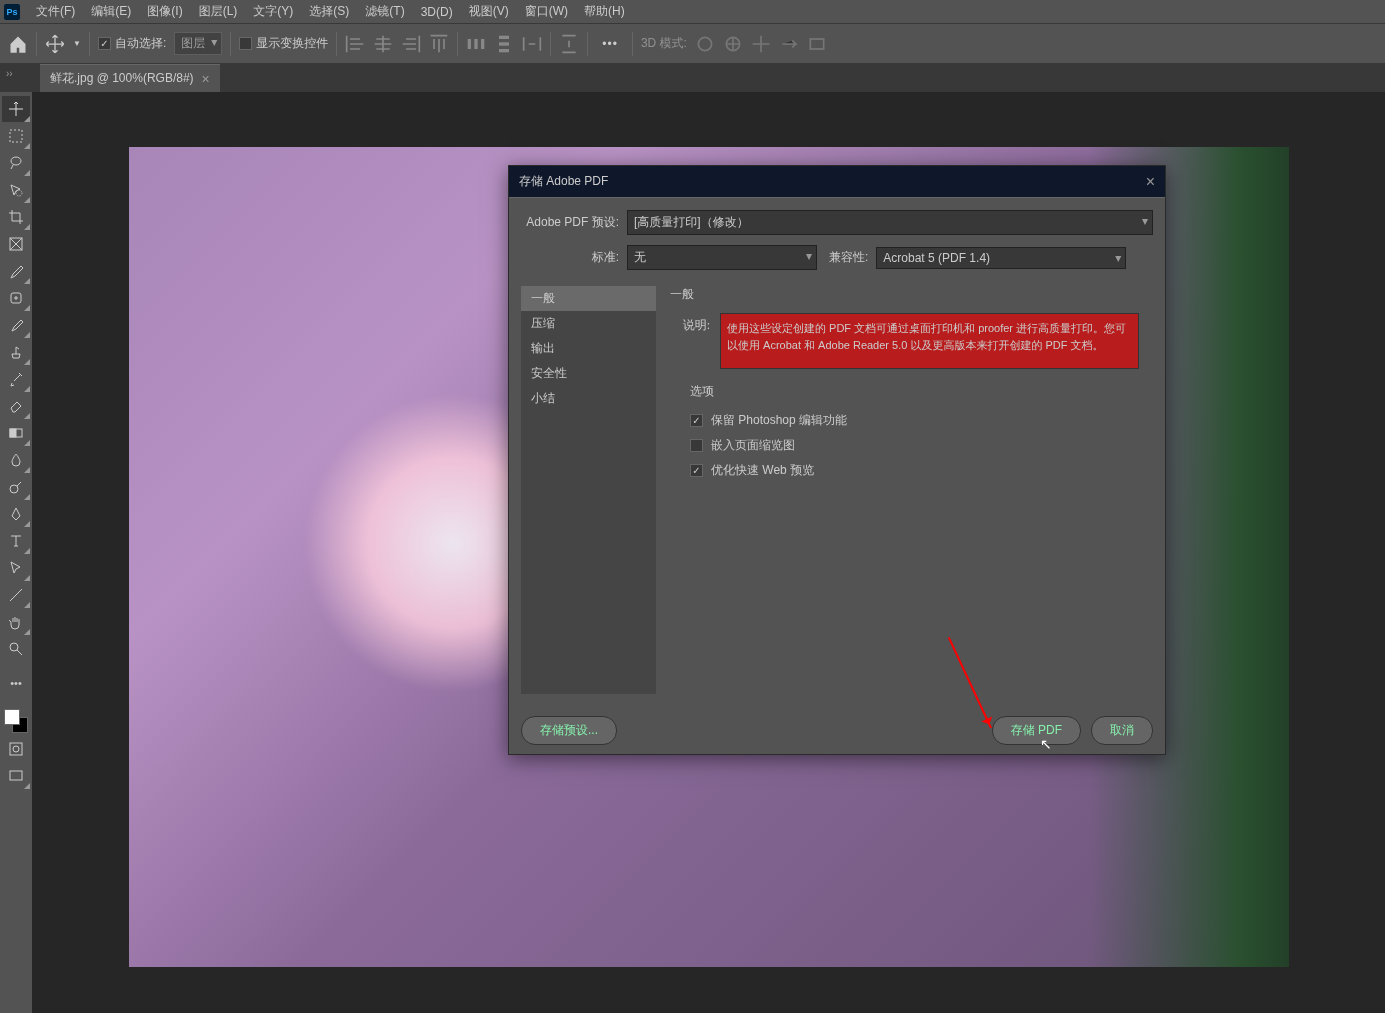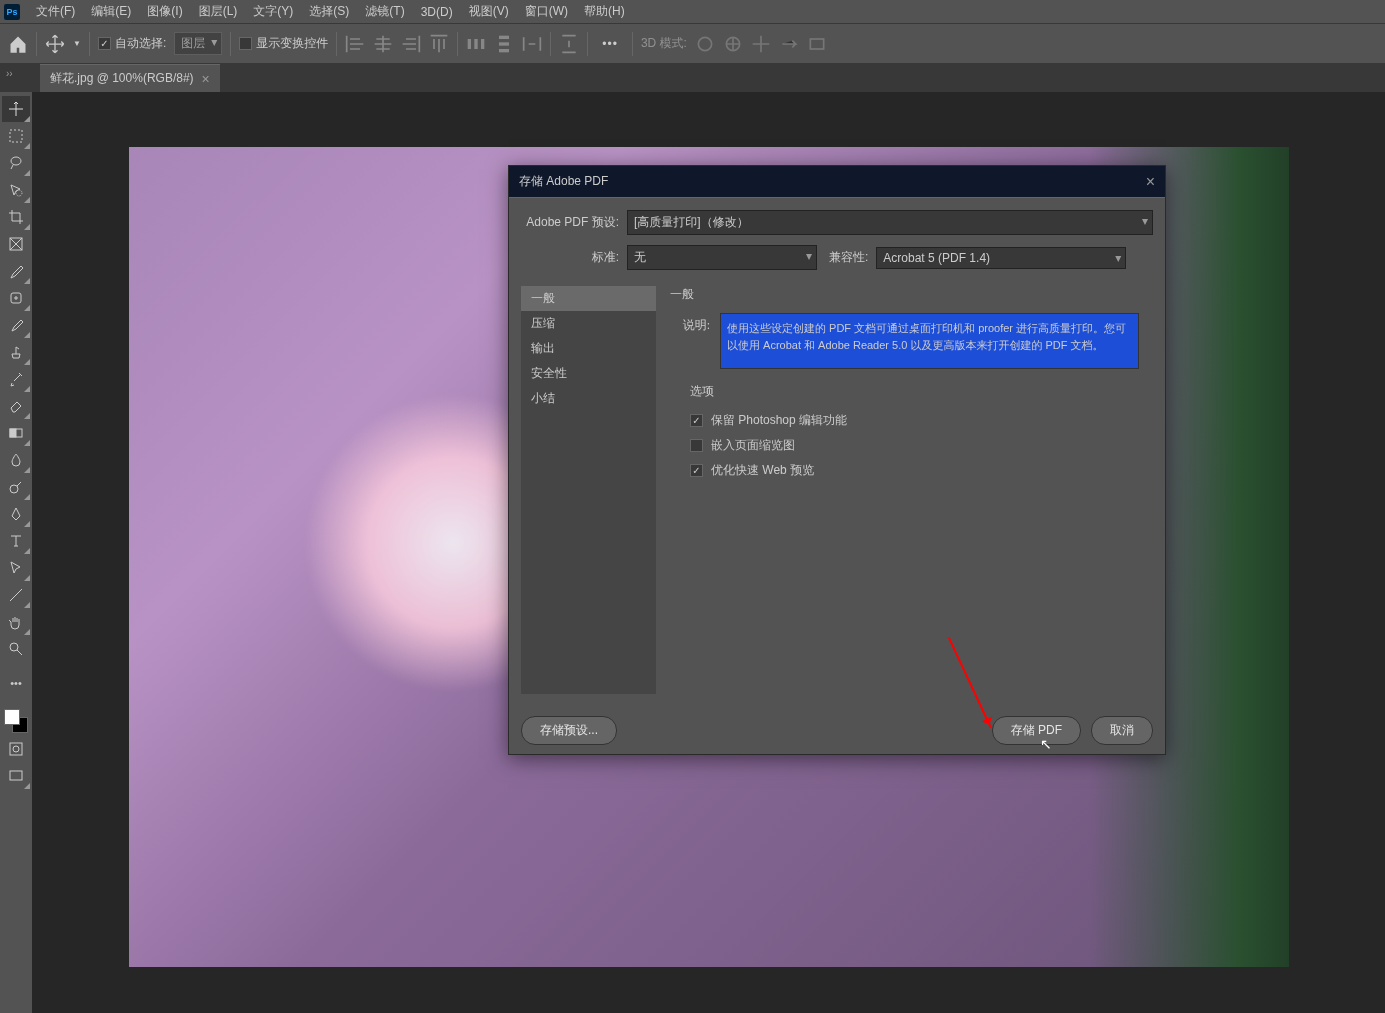--- a/index.html
+++ b/index.html
@@ -59,29 +59,29 @@
 .select.compat { flex: none; width: 250px; }
 
 .panel-split { display: flex; flex: 1; gap: 0; margin-top: 6px; }
 .nav { width: 135px; background: #454545; }
 .nav-item { padding: 4px 10px; cursor: pointer; }
 .nav-item.active { background: #6a6a6a; }
 .content { flex: 1; padding: 0 14px; }
 .content h4 { font-weight: normal; font-size: 12px; margin-bottom: 10px; }
 .desc-row { display: flex; gap: 10px; margin-bottom: 14px; }
 .desc-row label { width: 40px; text-align: right; padding-top: 4px; font-family: Liberation Serif, serif; }
-.desc { flex: 1; background: #1d4ed8; border: 1px solid #333; padding: 6px; line-height: 1.5; min-height: 56px; font-size: 11px; }
+.desc { flex: 1; background: #b91c1c; border: 1px solid #333; padding: 6px; line-height: 1.5; min-height: 56px; font-size: 11px; }
 .opt-group { margin-top: 14px; }
 .opt-group h5 { font-weight: normal; font-size: 12px; margin-bottom: 8px; padding-left: 20px; }
 .opt { display: flex; align-items: center; gap: 8px; padding: 4px 0 4px 20px; }
 .opt .checkbox { flex-shrink: 0; }
 .opt.disabled { opacity: 0.5; }
 
 .dlg-footer { height: 48px; display: flex; align-items: center; padding: 0 12px; justify-content: space-between; }
-.btn { background: #656565; border: 1px solid #333; border-radius: 14px; padding: 5px 18px; cursor: pointer; color: #e5e5e5; }
+.btn { background: #656565; border: 1px solid #333; border-radius: 14px; padding: 5px 18px; cursor: pointer; color: #86efac; }
 .btn-group { display: flex; gap: 10px; align-items: center; position: relative; }
 
 .arrow { position: absolute; left: 990px; top: 628px; width: 2px; height: 100px; background: red; transform: rotate(-25deg); transform-origin: bottom; z-index: 20; }
 .arrow::after { content: ""; position: absolute; bottom: -2px; left: -5px; border: 6px solid transparent; border-top-color: red; }
 .cursor-ptr { position: absolute; left: 1040px; top: 736px; z-index: 25; font-size: 14px; color: #fff; }
 </style>
 </head>
 <body>
 
 <div class="menubar">

